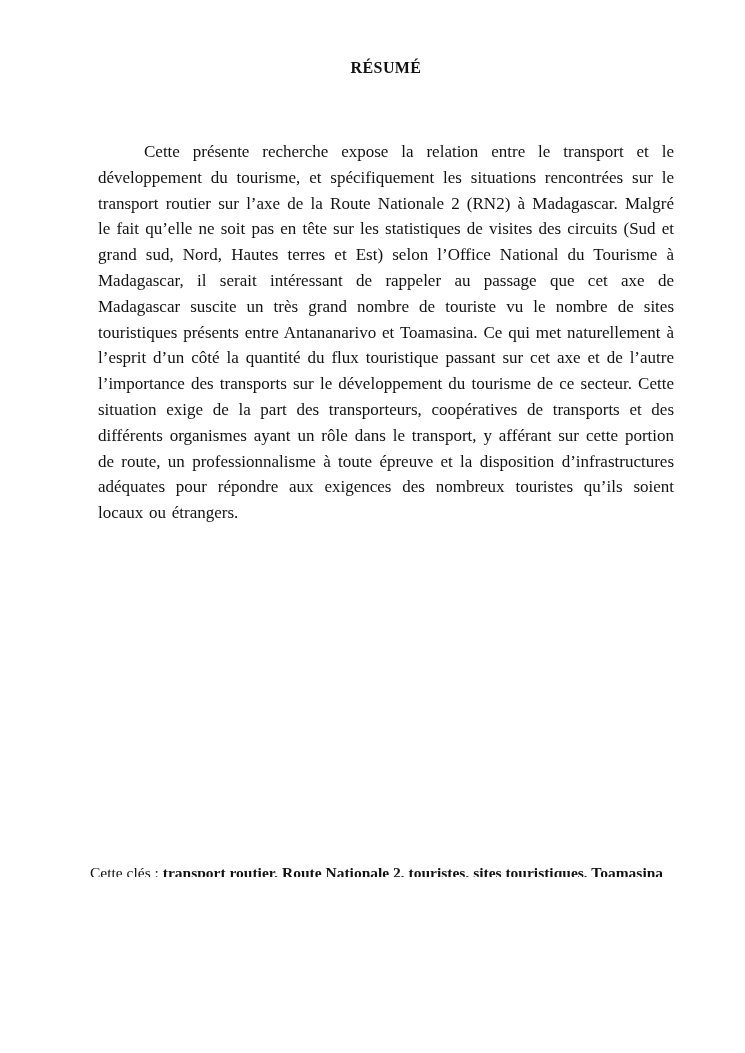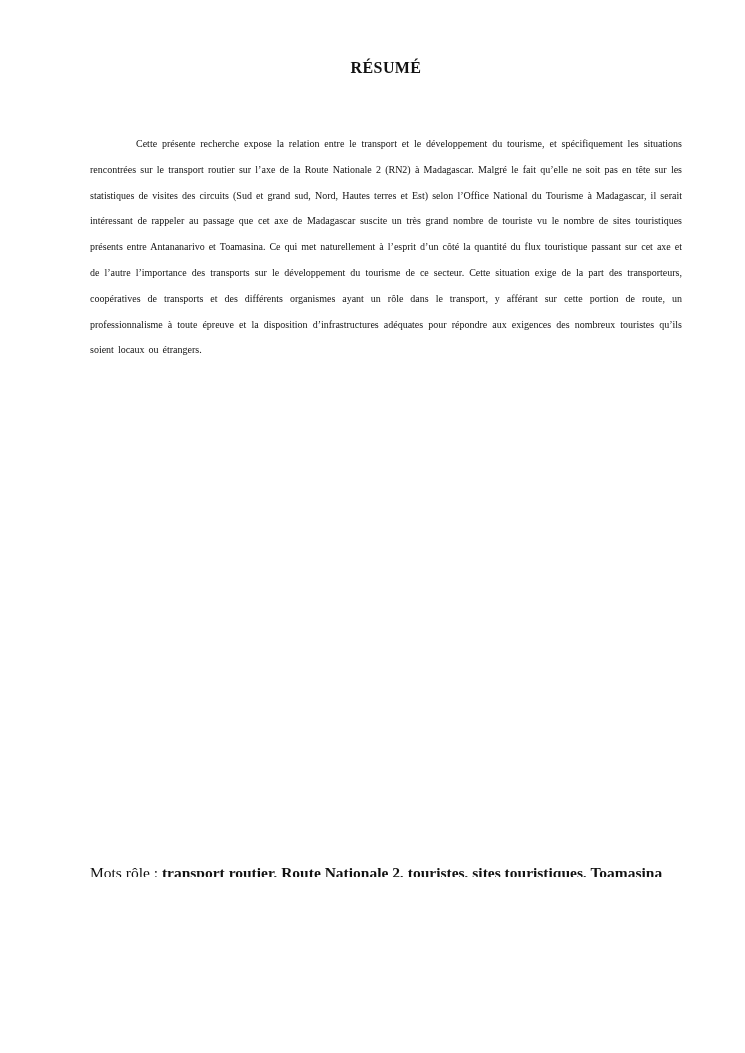--- a/index.html
+++ b/index.html
@@ -26,24 +26,24 @@
     text-align: center;
     font-size: 16px;
     font-weight: bold;
     letter-spacing: 0.4px;
   }
   .abstract {
     position: absolute;
     top: 131px;
     left: 90px;
     right: 63px;
-    margin: 0;
+    margin: 8px;
     text-align: justify;
     text-indent: 46px;
-    font-size: 10px;
+    font-size: 17px;
     line-height: 25.8px;
     word-spacing: 1.5px;
   }
   .keywords {
     position: absolute;
     top: 863px;
     left: 90px;
     right: 63px;
     margin: 0;
     font-size: 15.5px;
@@ -68,17 +68,17 @@
 </style>
 </head>
 <body>
 
 <div class="page">
 
   <h1 class="doc-title">RÉSUMÉ</h1>
 
   <p class="abstract">Cette présente recherche expose la relation entre le transport et le développement du tourisme, et spécifiquement les situations rencontrées sur le transport routier sur l’axe de la Route Nationale 2 (RN2) à Madagascar. Malgré le fait qu’elle ne soit pas en tête sur les statistiques de visites des circuits (Sud et grand sud, Nord, Hautes terres et Est) selon l’Office National du Tourisme à Madagascar, il serait intéressant de rappeler au passage que cet axe de Madagascar suscite un très grand nombre de touriste vu le nombre de sites touristiques présents entre Antananarivo et Toamasina. Ce qui met naturellement à l’esprit d’un côté la quantité du flux touristique passant sur cet axe et de l’autre l’importance des transports sur le développement du tourisme de ce secteur. Cette situation exige de la part des transporteurs, coopératives de transports et des différents organismes ayant un rôle dans le transport, y afférant sur cette portion de route, un professionnalisme à toute épreuve et la disposition d’infrastructures adéquates pour répondre aux exigences des nombreux touristes qu’ils soient locaux ou étrangers.</p>
 
-  <p class="keywords"><span class="kw-label">Mots rôle</span><span class="kw-sep"> : </span><span class="kw-value">transport routier, Route Nationale 2, touristes, sites touristiques, Toamasina</span></p>
+  <p class="keywords"><span class="kw-label">Cette clés</span><span class="kw-sep"> : </span><span class="kw-value">transport routier, Route Nationale 2, touristes, sites touristiques, Toamasina</span></p>
 
   <div class="page-number">8</div>
 
 </div>
 
 </body></html>

